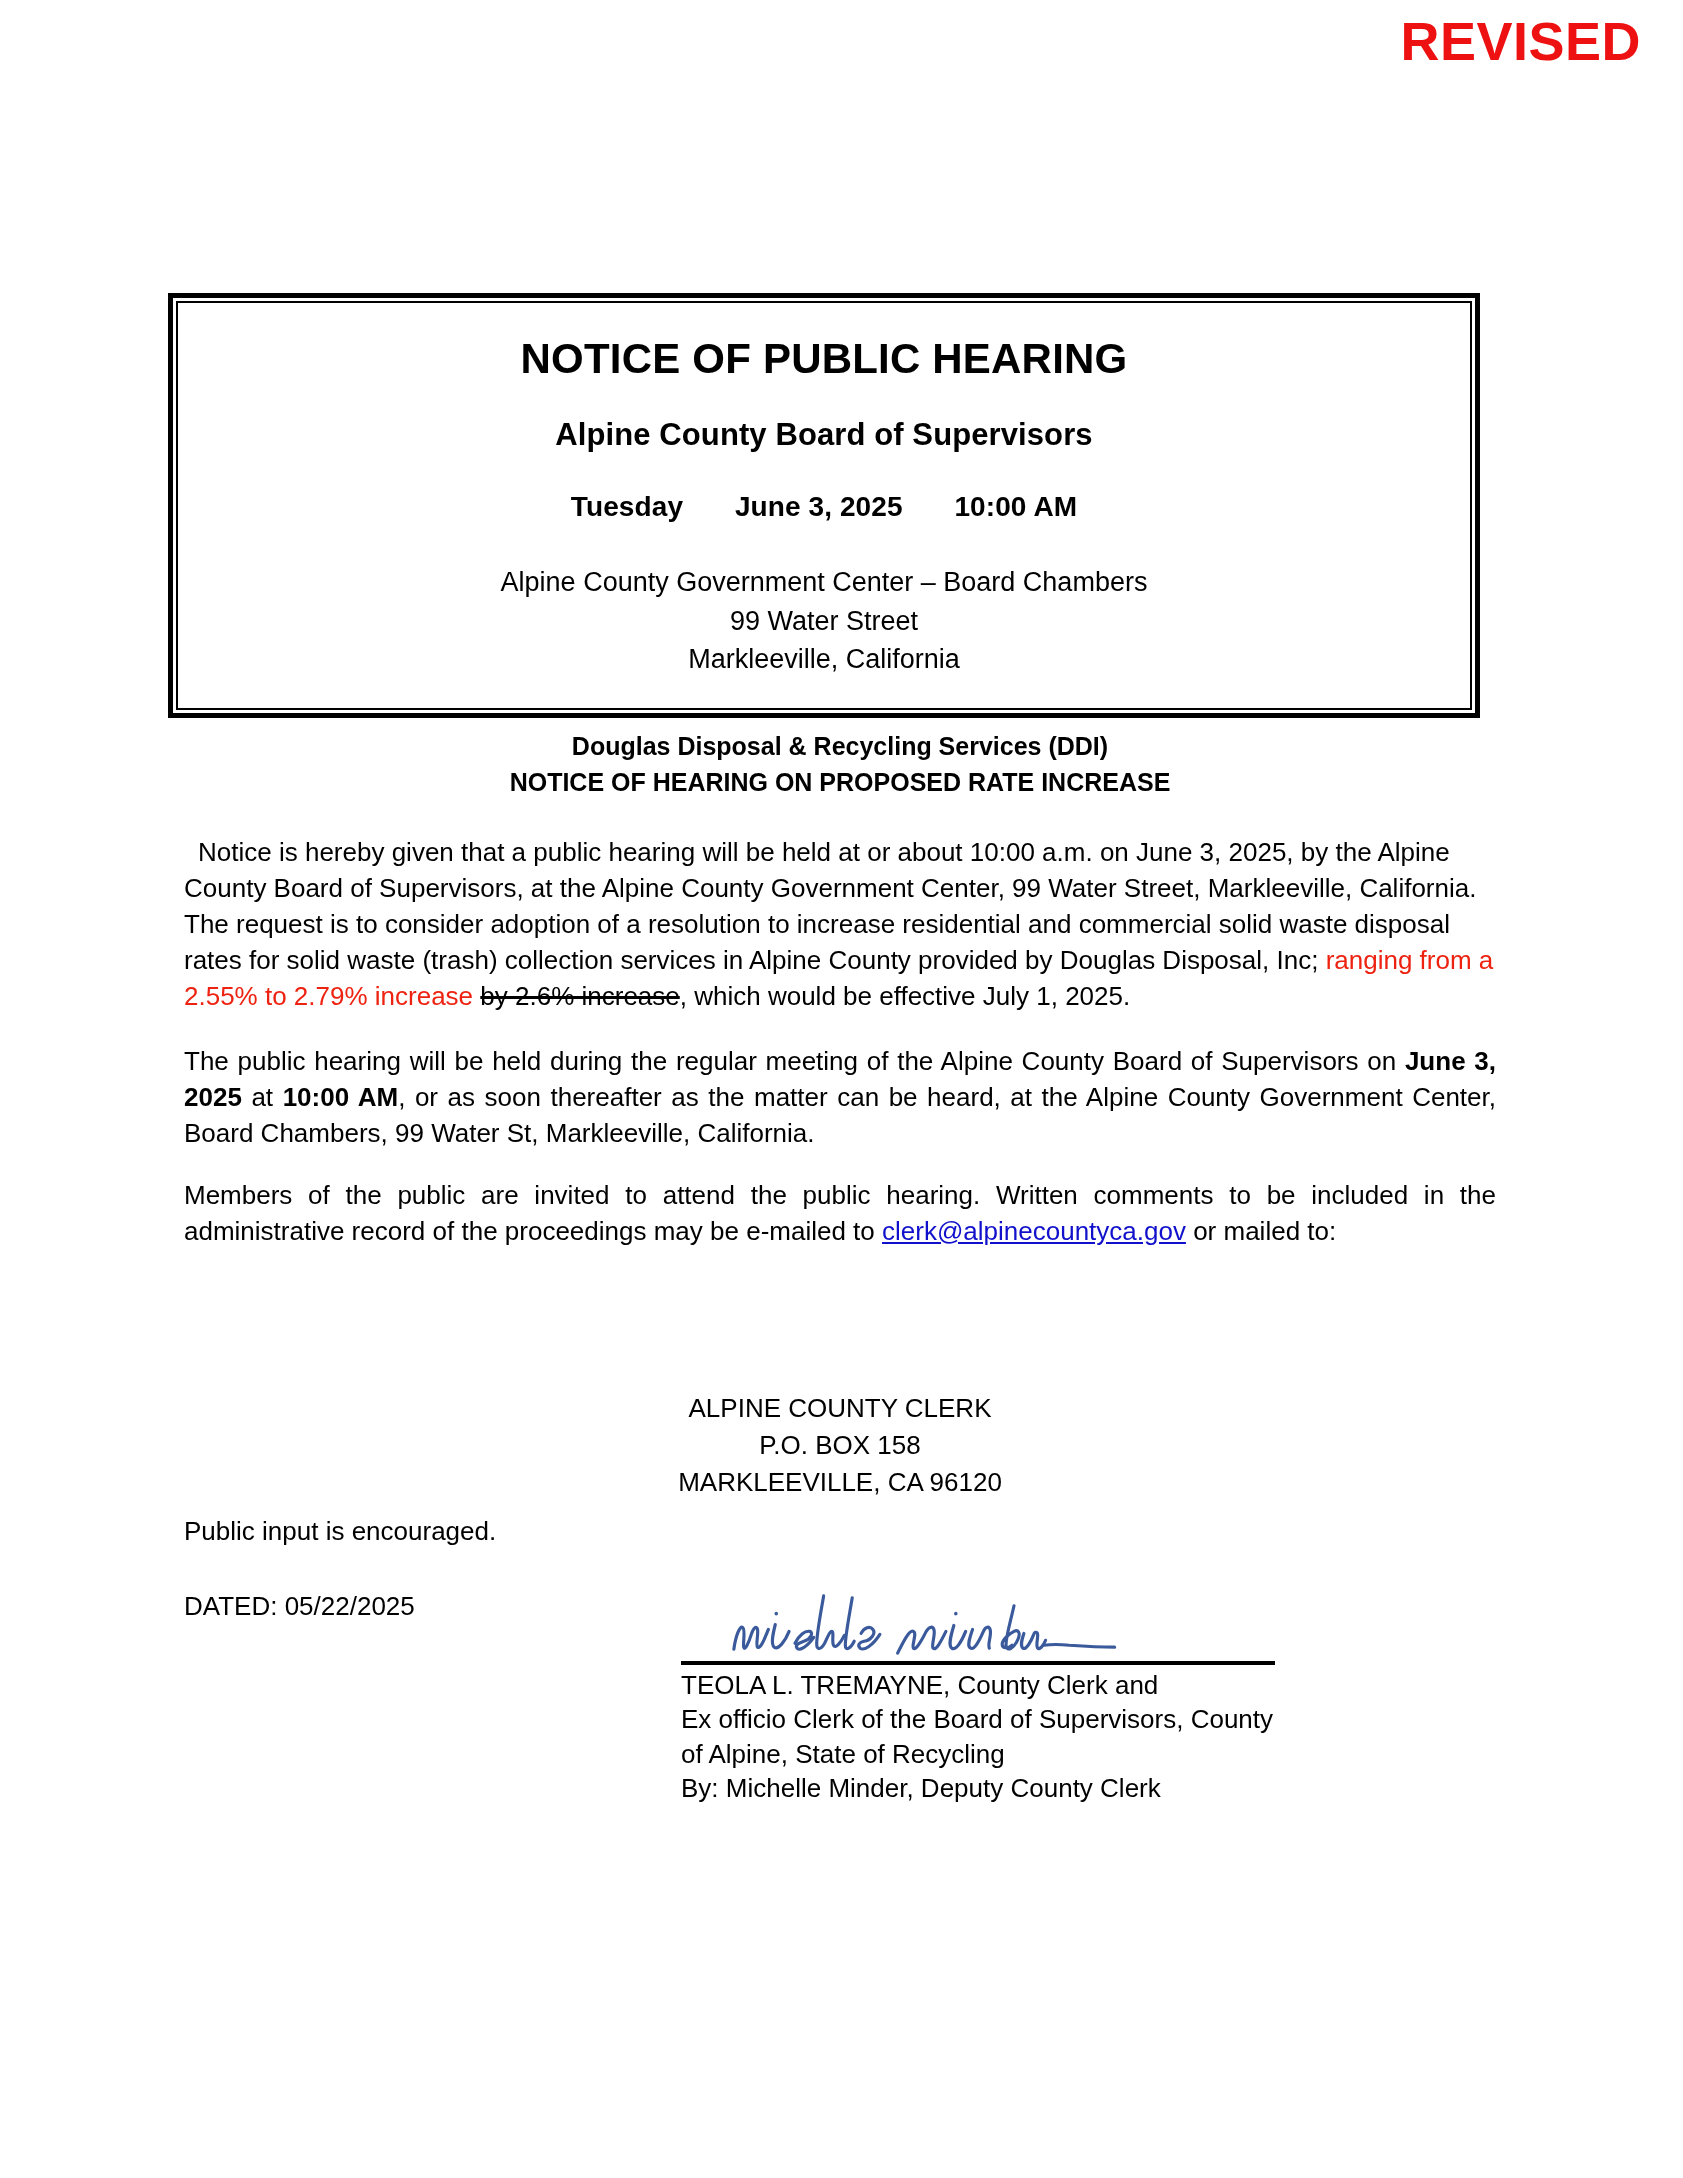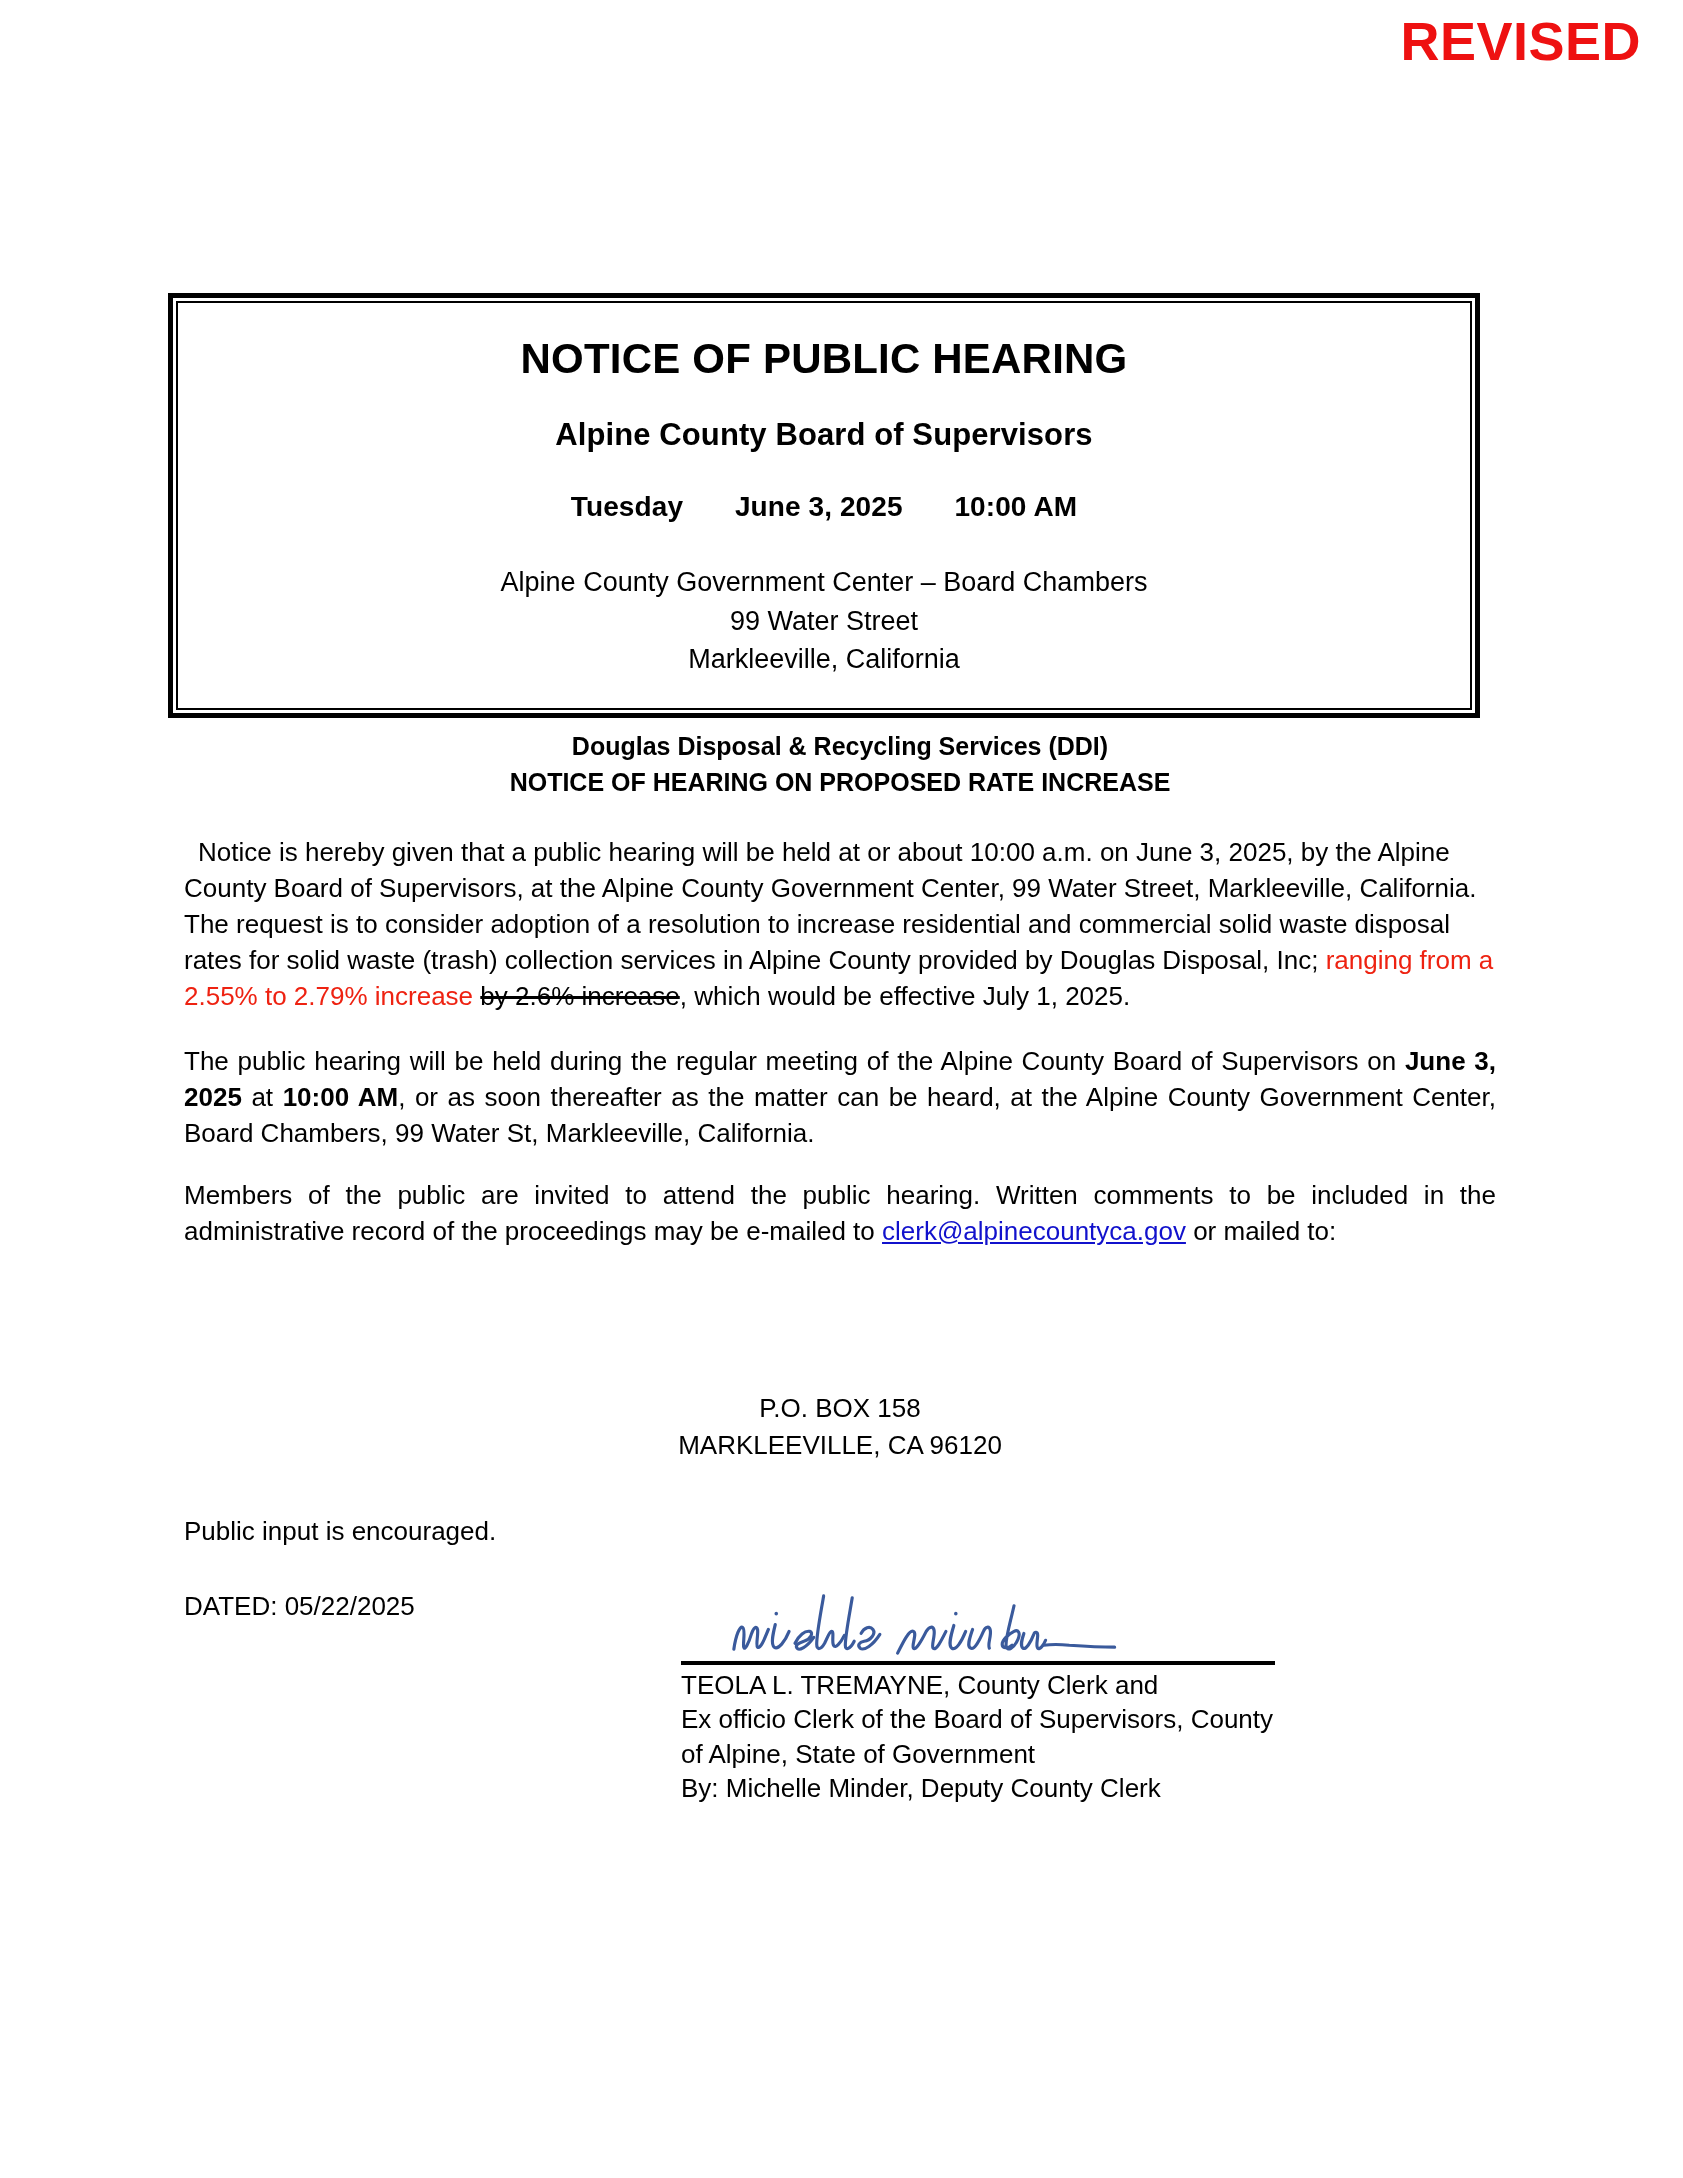--- a/index.html
+++ b/index.html
@@ -209,20 +209,21 @@
 
     <p class="para first"><span>Notice is hereby given that a public hearing will be held at or about 10:00 a.m. on June 3, 2025, by the Alpine County Board of Supervisors, at the Alpine County Government Center, 99 Water Street, Markleeville, California. The request is to consider adoption of a resolution to increase residential and commercial solid waste disposal rates for solid waste (trash) collection services in Alpine County provided by Douglas Disposal, Inc;</span> <span class="red">ranging from a 2.55% to 2.79% increase</span> <span class="strike">by 2.6% increase</span><span>, which would be effective July 1, 2025.</span></p>
 
     <p class="para"><span>The public hearing will be held during the regular meeting of the Alpine County Board of Supervisors on</span> <span class="bold">June 3, 2025</span> <span>at</span> <span class="bold">10:00 AM</span><span>, or as soon thereafter as the matter can be heard, at the Alpine County Government Center, Board Chambers, 99 Water St, Markleeville, California.</span></p>
 
     <p class="para"><span>Members of the public are invited to attend the public hearing. Written comments to be included in the administrative record of the proceedings may be e-mailed to</span> <a class="maillink" href="#">clerk@alpinecountyca.gov</a> <span>or mailed to:</span></p>
 
   </div>
 
   <div class="addr-block">
+    <div>ALPINE COUNTY CLERK</div>
     <div>P.O. BOX 158</div>
     <div>MARKLEEVILLE, CA 96120</div>
   </div>
 
   <div class="public-input">Public input is encouraged.</div>
   <div class="dated-line">DATED:  05/22/2025</div>
 
   <div class="sig-area">
     <div class="sig-ink">
       <svg width="426" height="73" viewBox="0 0 430 74" xmlns="http://www.w3.org/2000/svg">
@@ -241,19 +242,19 @@
           <path d="M288 18 C284 36, 279 52, 280 59 C281 65, 288 61, 292 52 C295 45, 292 42, 288 44 C282 47, 276 53, 276 57 C276 61, 281 62, 286 58"></path>
           <path d="M298 46 C296 52, 294 58, 297 61 C300 63, 305 55, 308 47 C309 44, 312 44, 312 48 C312 53, 310 58, 312 61 C314 63, 318 58, 320 53"></path>
           <path d="M318 58 C326 57, 334 57, 344 58 C358 59, 374 60, 390 60"></path>
         </g>
       </svg>
     </div>
     <div class="sig-rule"></div>
     <div class="sig-text">
       <div>TEOLA L. TREMAYNE, County Clerk and</div>
       <div>Ex officio Clerk of the Board of Supervisors, County</div>
-      <div>of Alpine, State of Government</div>
+      <div>of Alpine, State of Recycling</div>
       <div>By: Michelle Minder, Deputy County Clerk</div>
     </div>
   </div>
 
 </div>
 
 
 </body></html>

